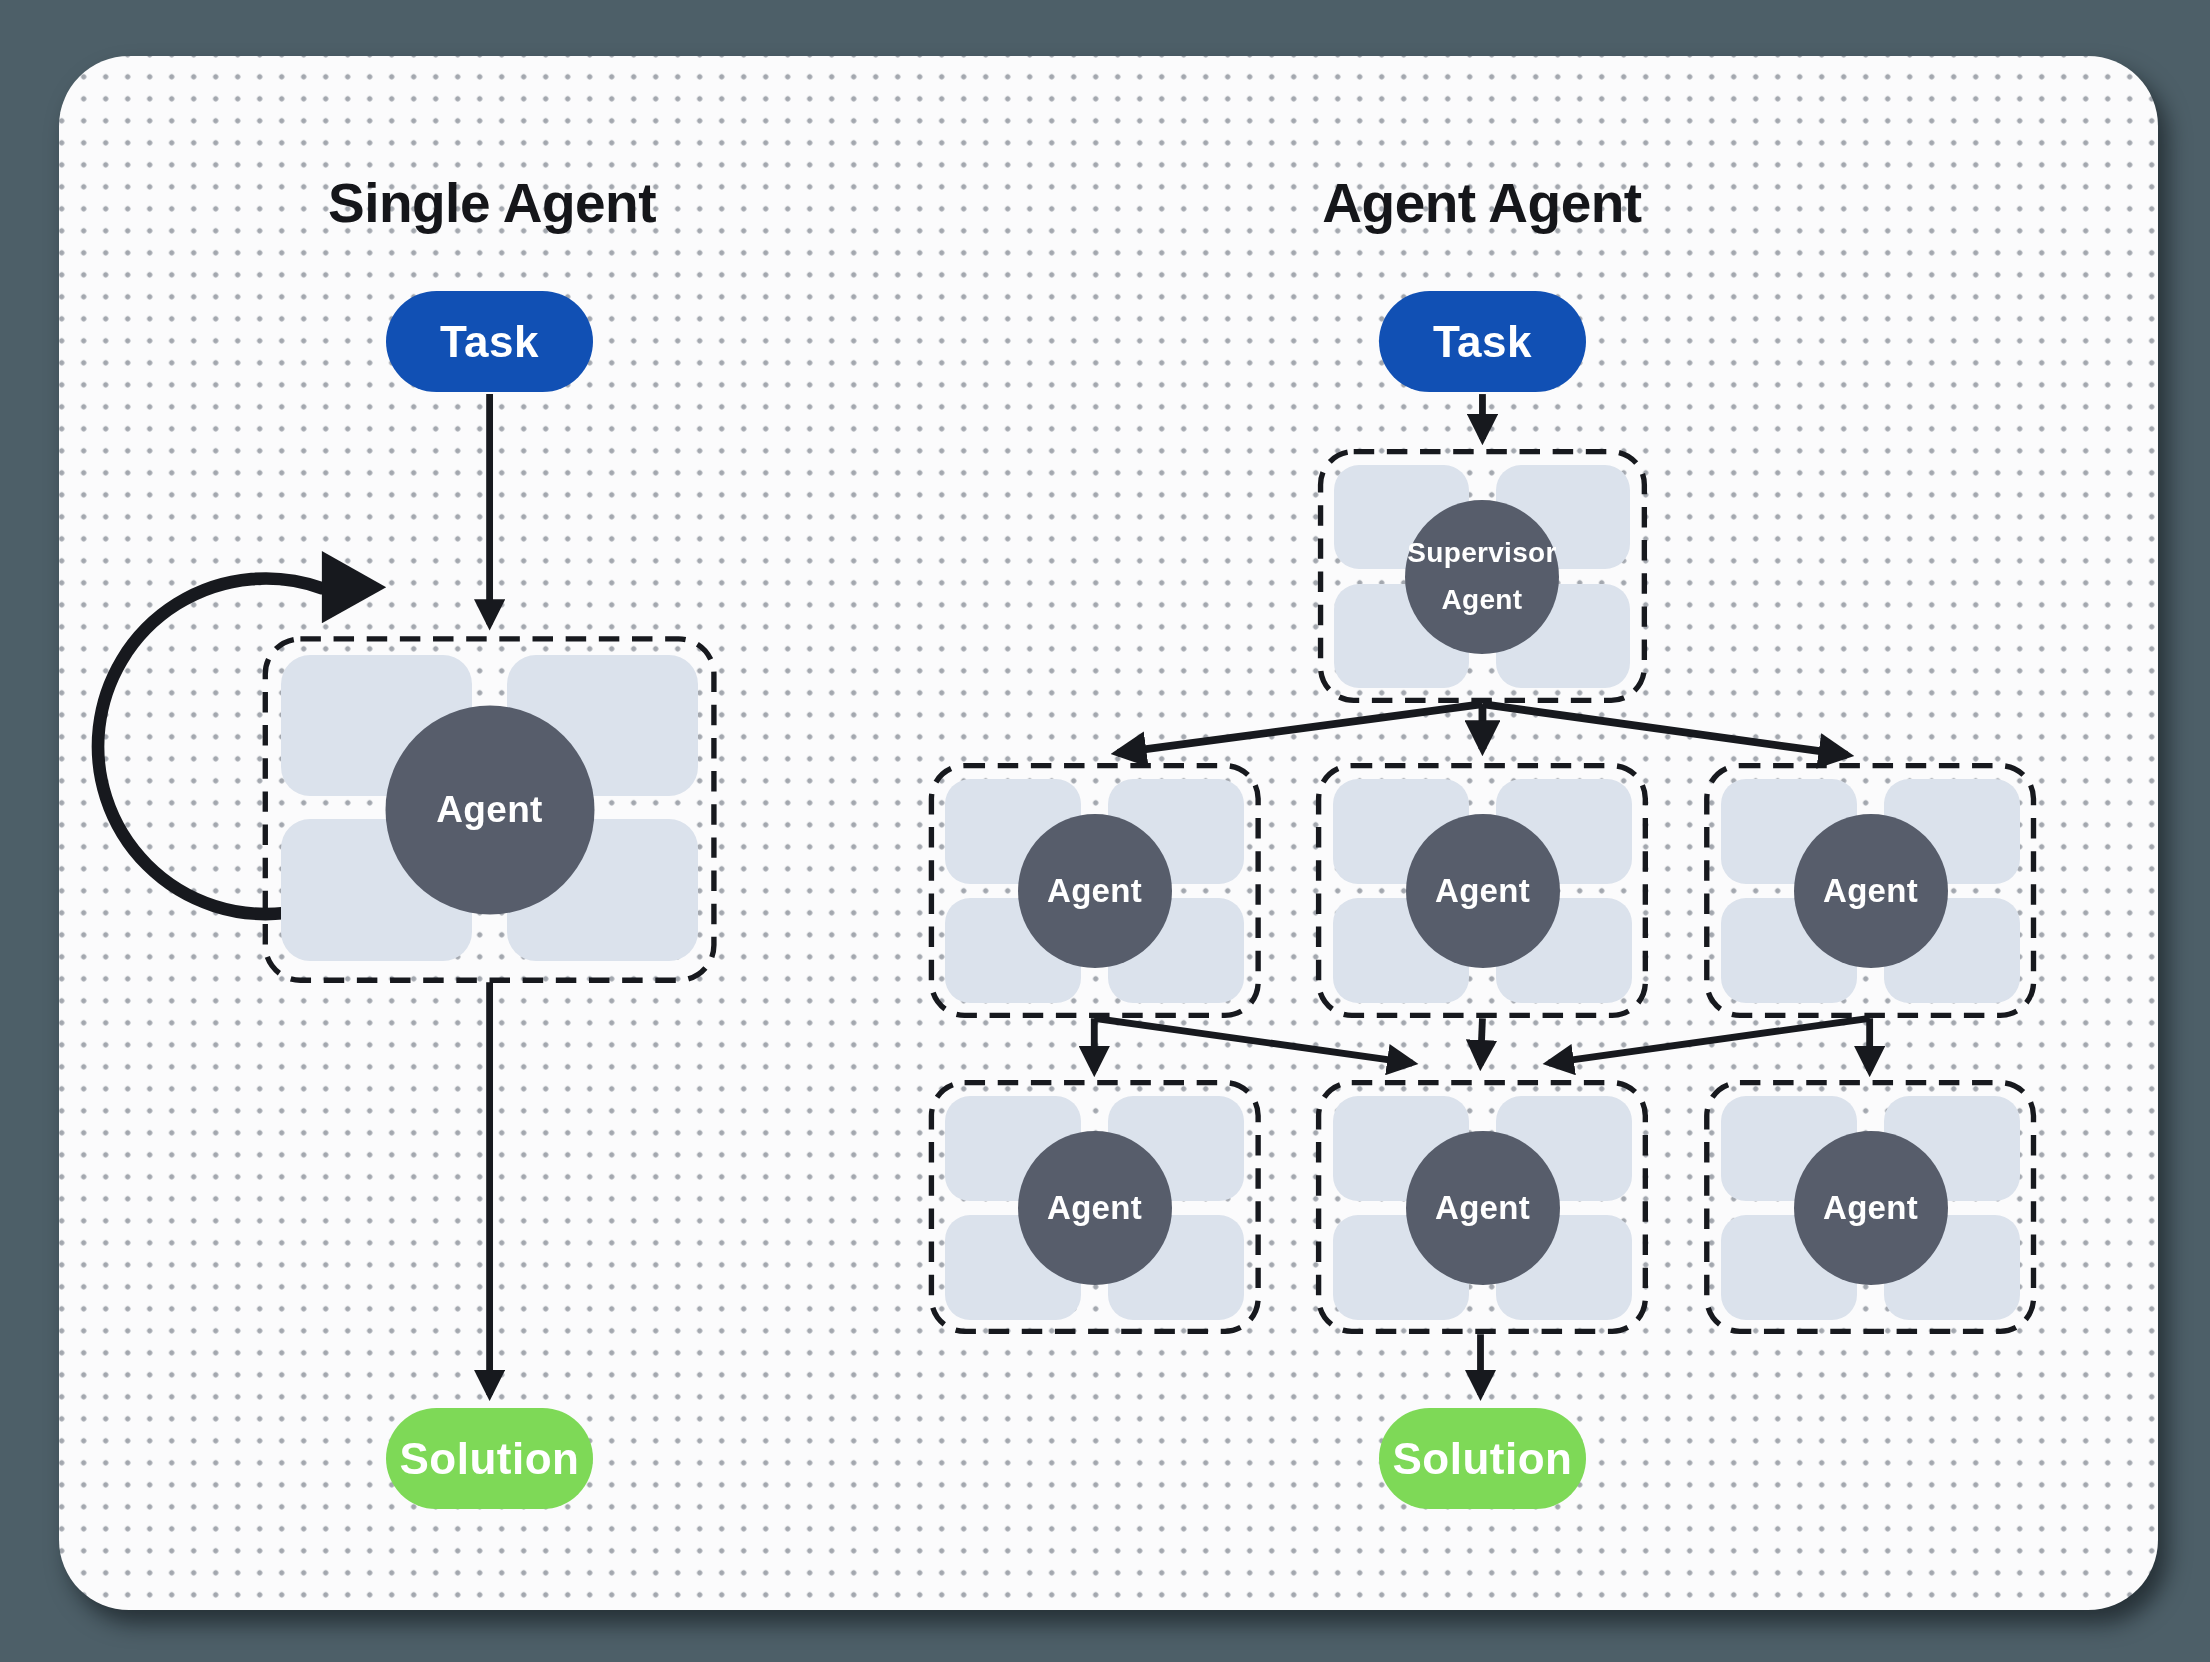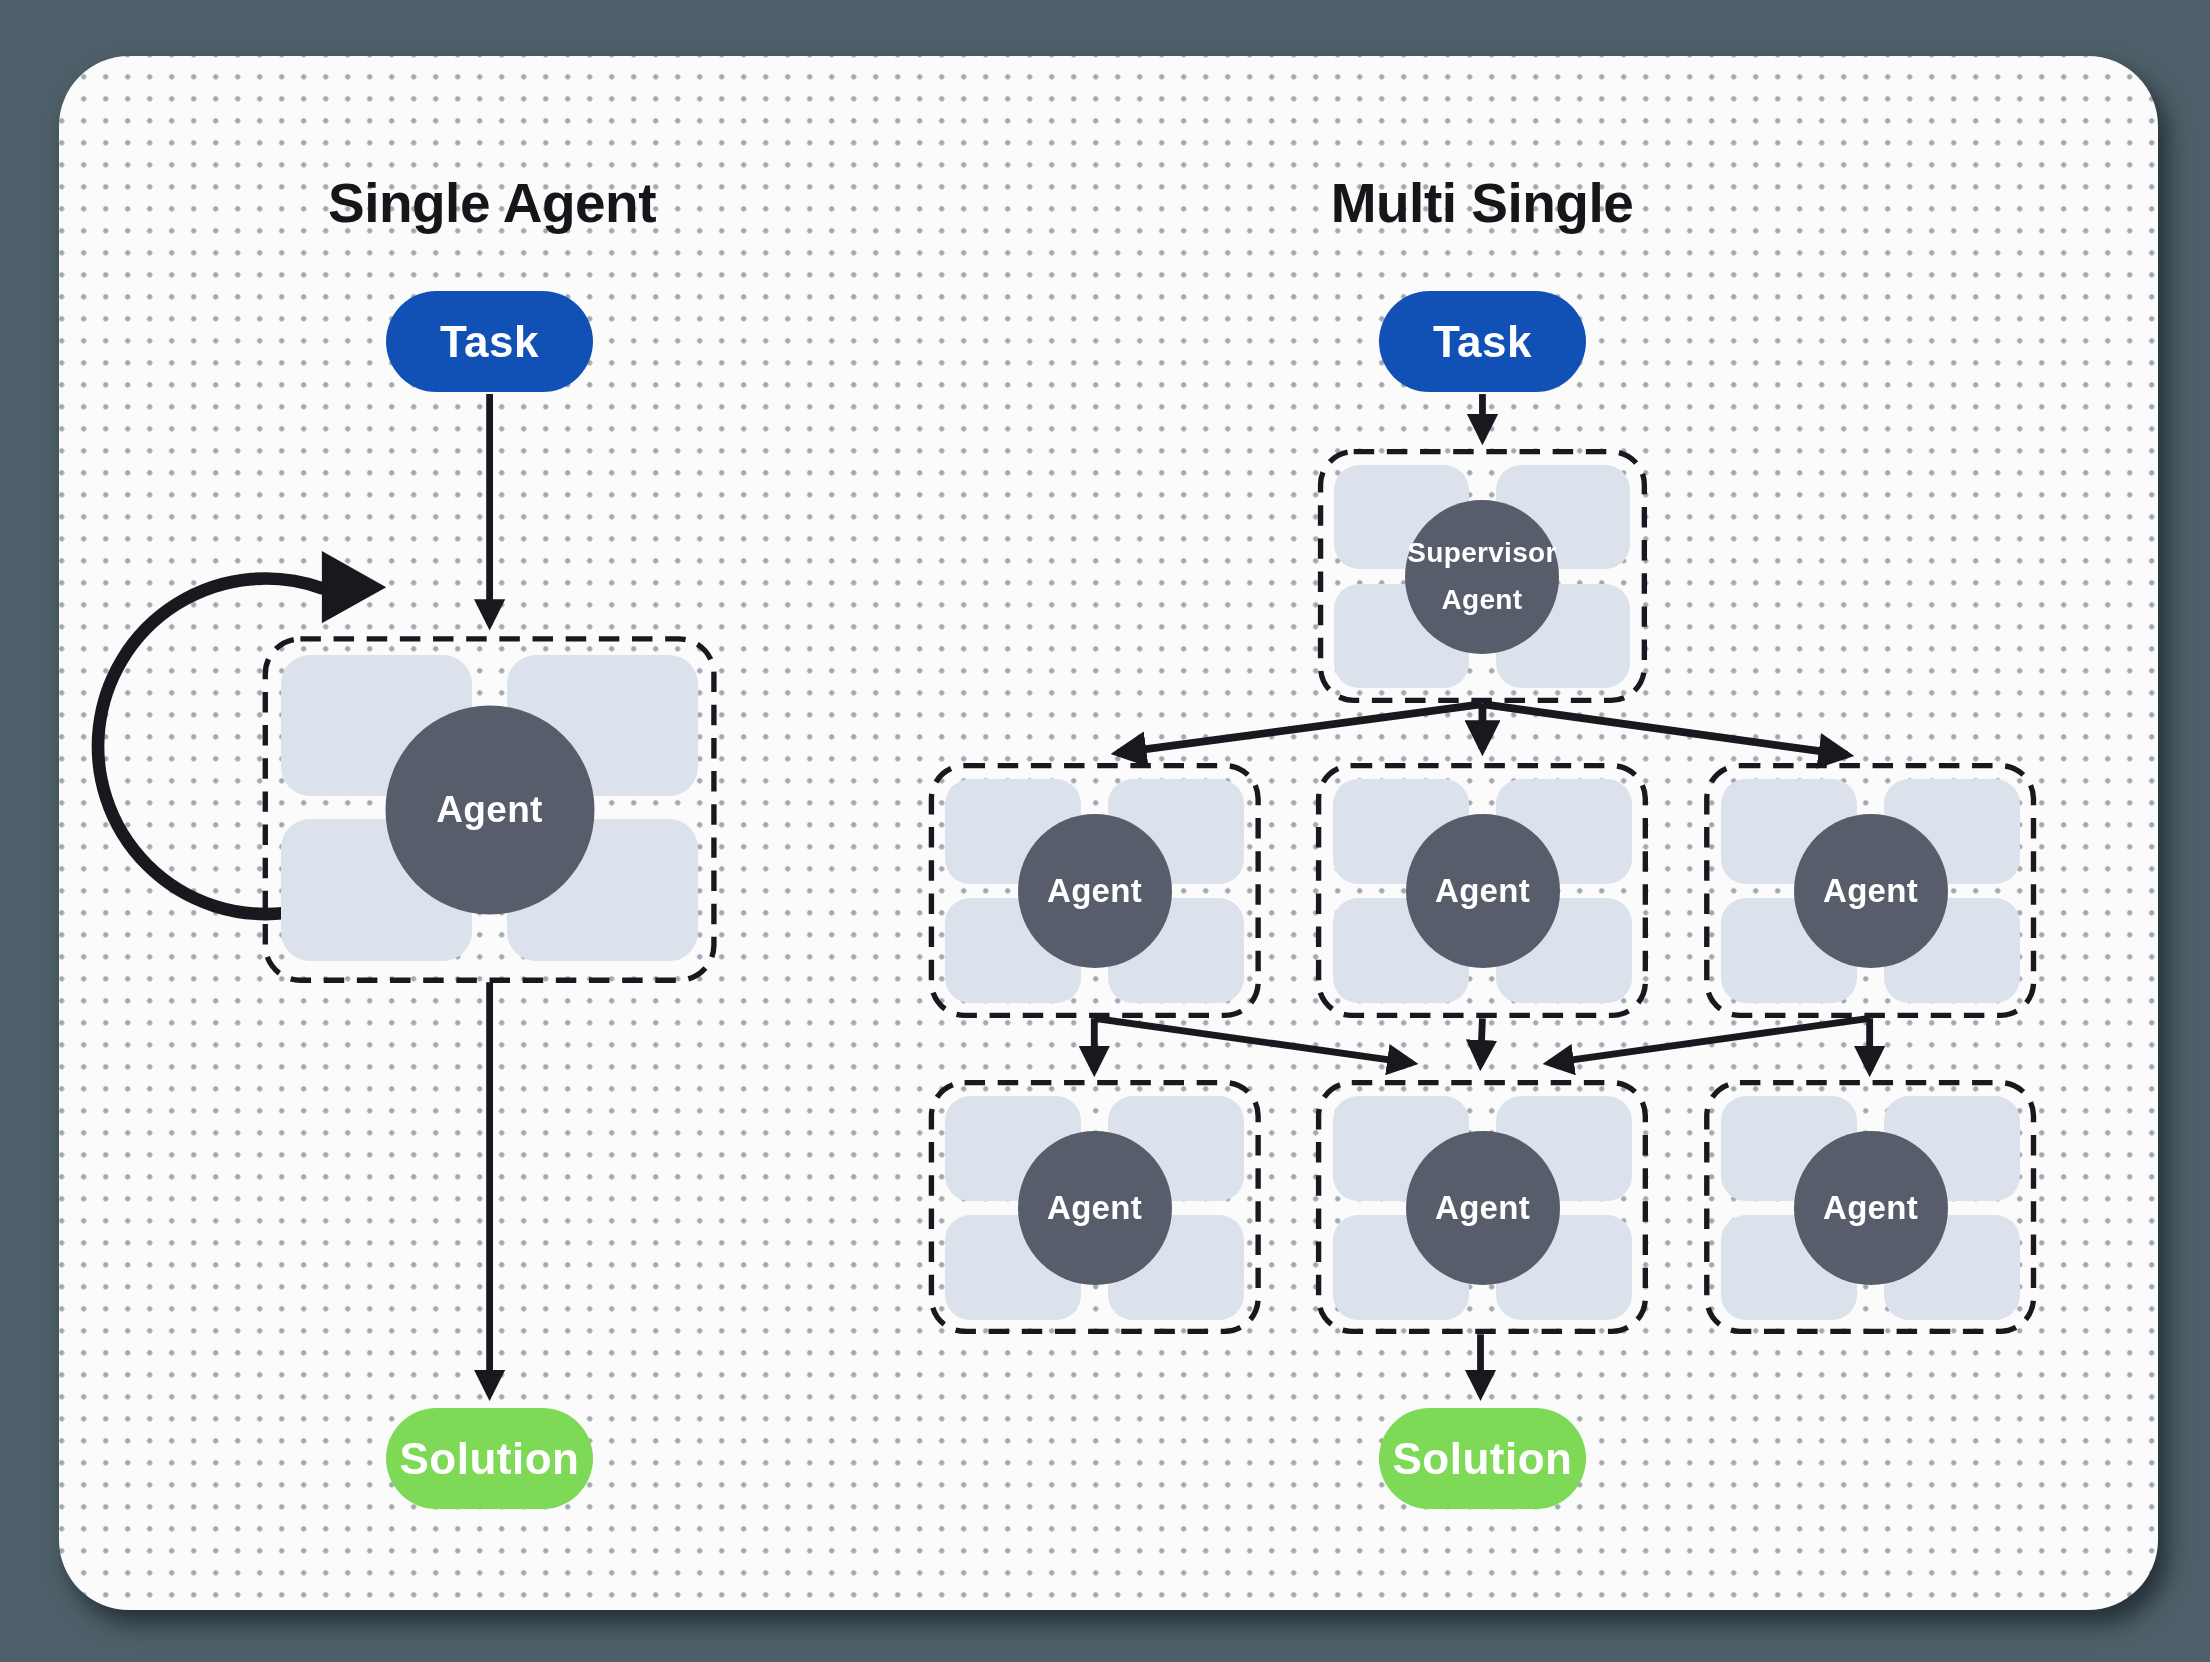--- a/index.html
+++ b/index.html
@@ -98,21 +98,21 @@
 
     <path class="wire" d="M1122 1044 L1122 1098" marker-end="url(#ah)"></path>
     <path class="wire" d="M1122 1044 L1448 1090" marker-end="url(#ah)"></path>
     <path class="wire" d="M1520 1044 L1518 1092" marker-end="url(#ah)"></path>
     <path class="wire" d="M1917 1044 L1917 1098" marker-end="url(#ah)"></path>
     <path class="wire" d="M1917 1044 L1588 1090" marker-end="url(#ah)"></path>
     <path class="wire" d="M1518 1368 L1518 1430" marker-end="url(#ah)"></path>
   </svg>
 
   <div class="panel-title" style="left:492px">Single Agent</div>
-  <div class="panel-title" style="left:1482px">Multi Single</div>
+  <div class="panel-title" style="left:1482px">Agent Agent</div>
 
   <div class="pill blue" style="left:386px;top:291px">
     <span>Task</span>
   </div>
   <div class="pill blue" style="left:1379px;top:291px">
     <span>Task</span>
   </div>
   <div class="pill green" style="left:386px;top:1408px">
     <span>Solution</span>
   </div>

